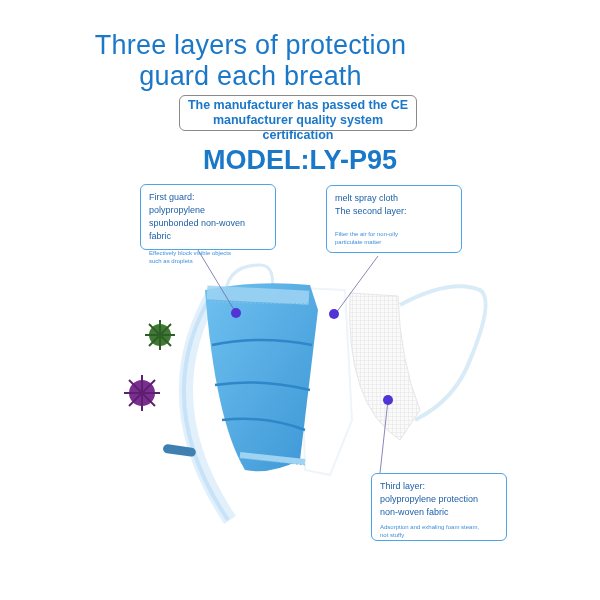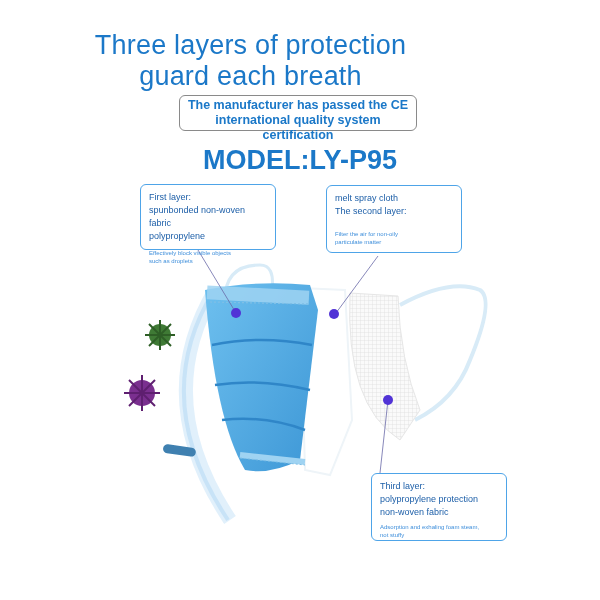--- a/index.html
+++ b/index.html
@@ -19,21 +19,21 @@
 </head>
 <body>
 
 <div class="title">
   <div>Three layers of protection</div>
   <div>guard each breath</div>
 </div>
 
 <div class="cert">
   <div>The manufacturer has passed the CE</div>
-  <div>international quality system certification</div>
+  <div>manufacturer quality system certification</div>
 </div>
 
 <div class="model">MODEL:LY-P95</div>
 
 <svg class="art" viewBox="0 0 600 600">
   <defs>
     <radialGradient id="glow" cx="0.55" cy="0.5" r="0.6">
       <stop offset="0.75" stop-color="#ffffff" stop-opacity="0"></stop>
       <stop offset="0.92" stop-color="#cfe6f8" stop-opacity="0.9"></stop>
       <stop offset="1" stop-color="#ffffff" stop-opacity="0"></stop>
@@ -94,23 +94,23 @@
     </g>
   </g>
   <rect x="163" y="446" width="33" height="9" rx="4.5" fill="#3f80b0" transform="rotate(8 180 450)"></rect>
 </svg>
 
 <div class="dot" style="left:231px;top:308px;"></div>
 <div class="dot" style="left:329px;top:309px;"></div>
 <div class="dot" style="left:383px;top:395px;"></div>
 
 <div class="callout c1">
-  <div class="h">First layer:</div>
+  <div class="h">First guard:</div>
+  <div class="h">polypropylene</div>
   <div class="h">spunbonded non-woven fabric</div>
-  <div class="h">polypropylene</div>
   <div class="s">
     <div>Effectively block visible objects</div>
     <div>such as droplets</div>
   </div>
 </div>
 
 <div class="callout c2">
   <div class="h">melt spray cloth</div>
   <div class="h">The second layer:</div>
   <div class="s" style="margin-top:12px;">

